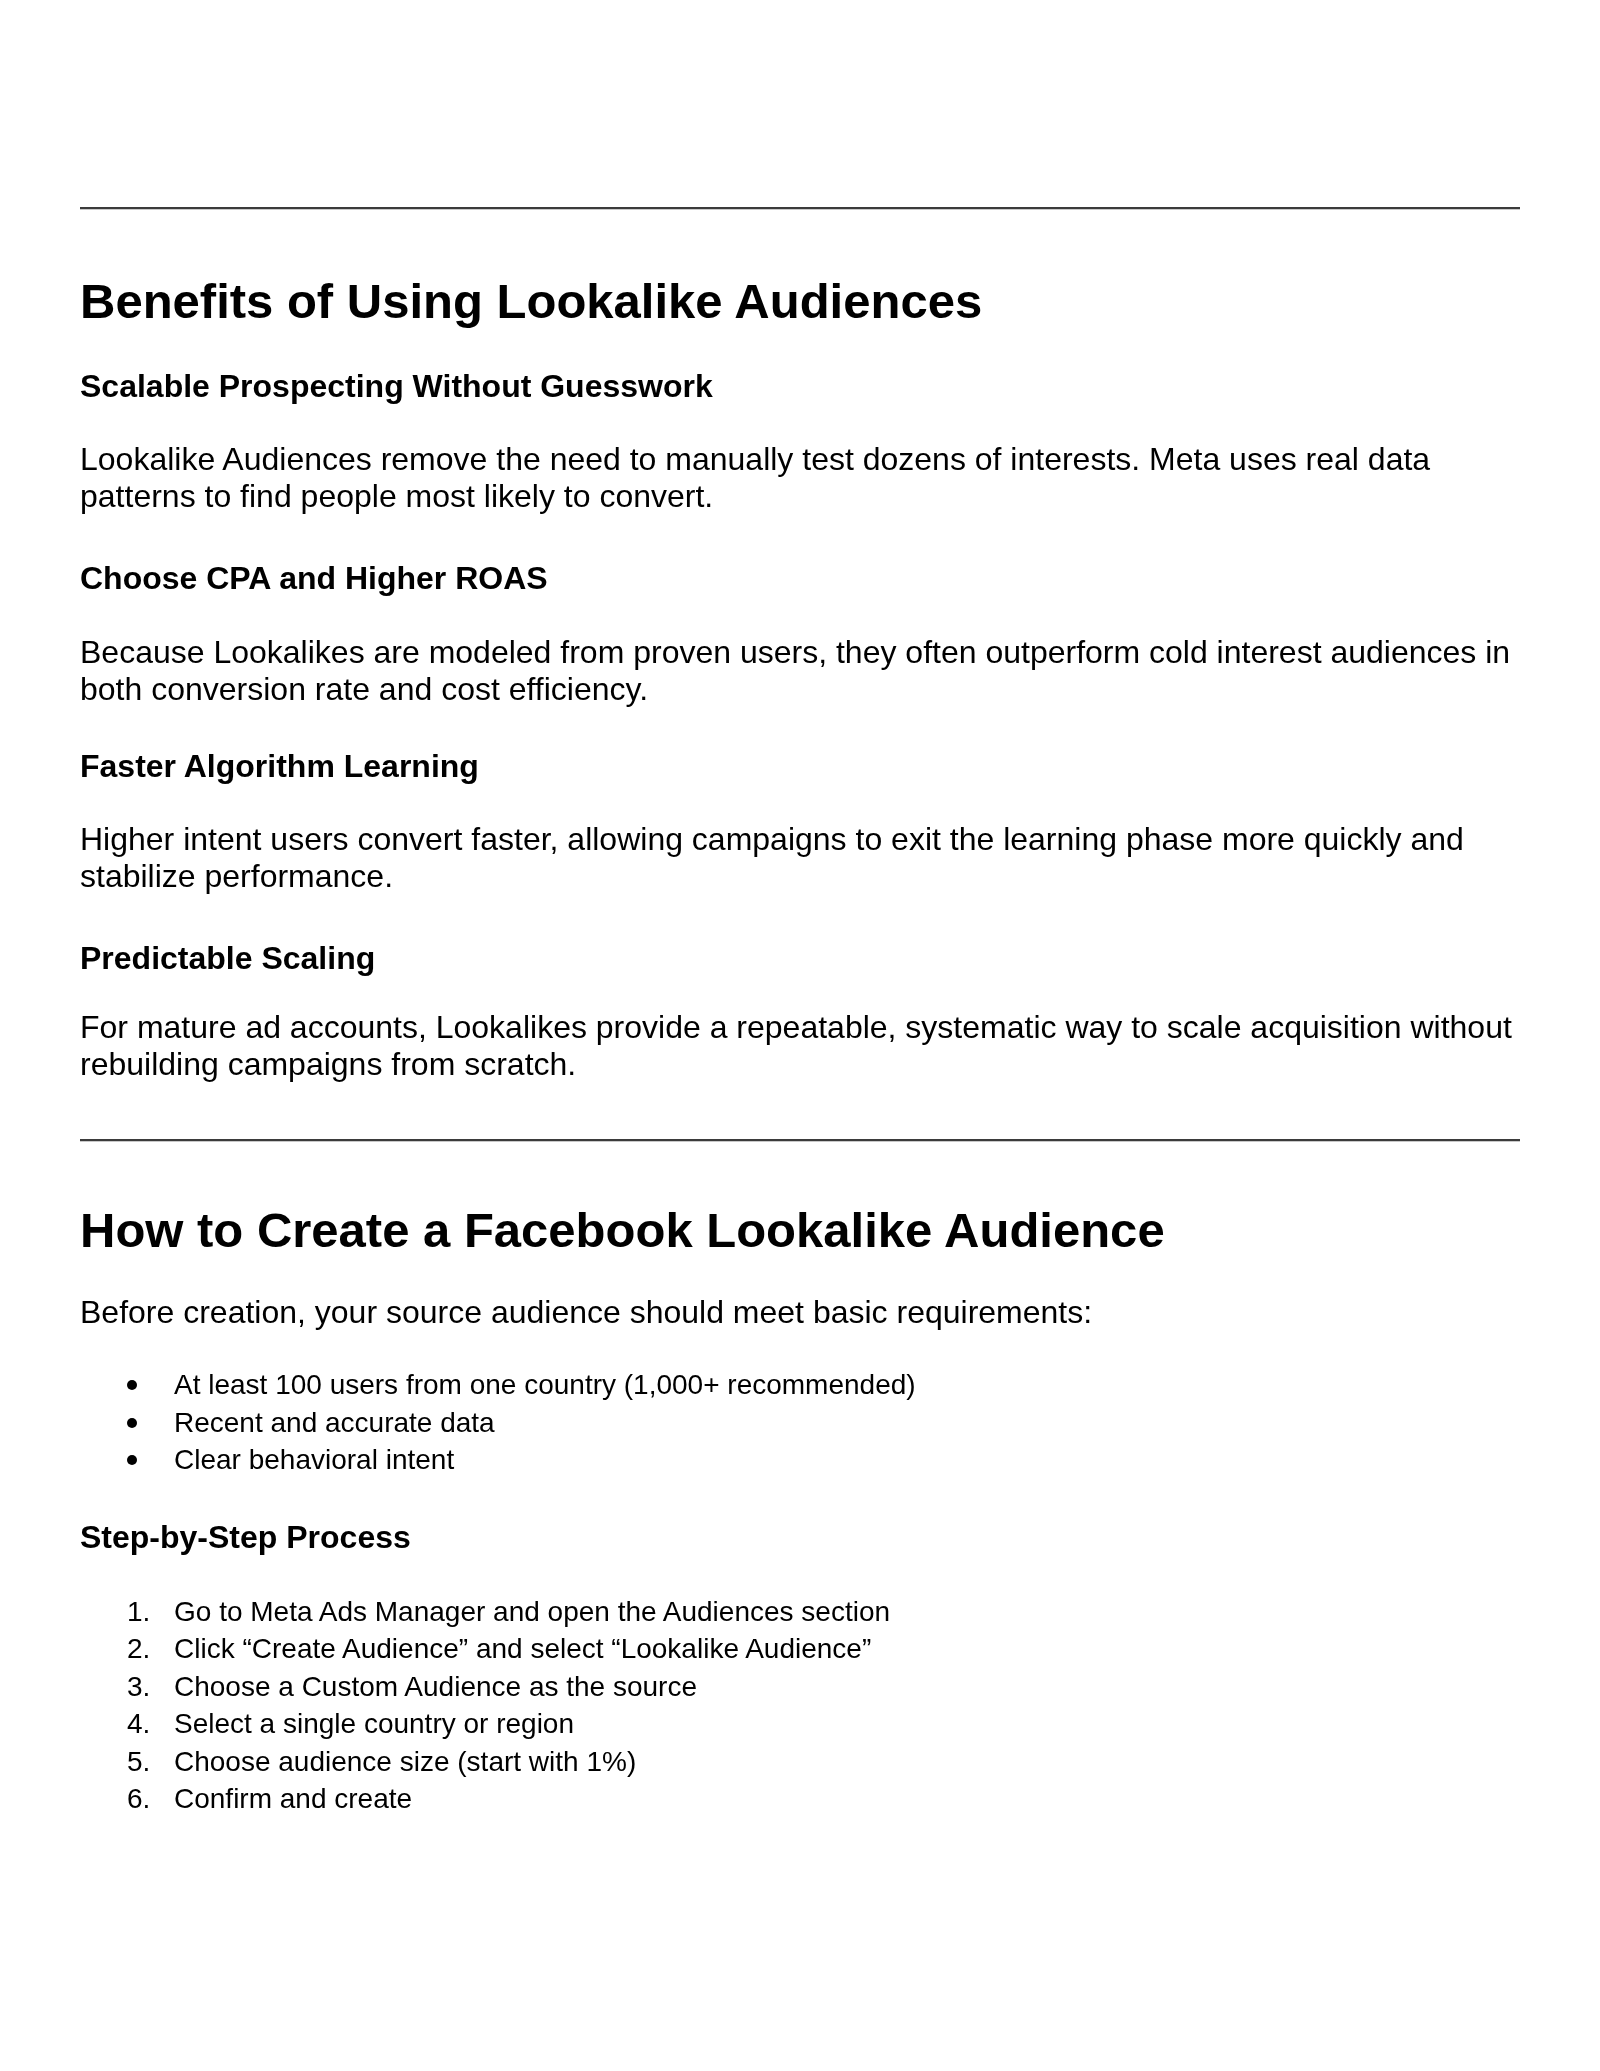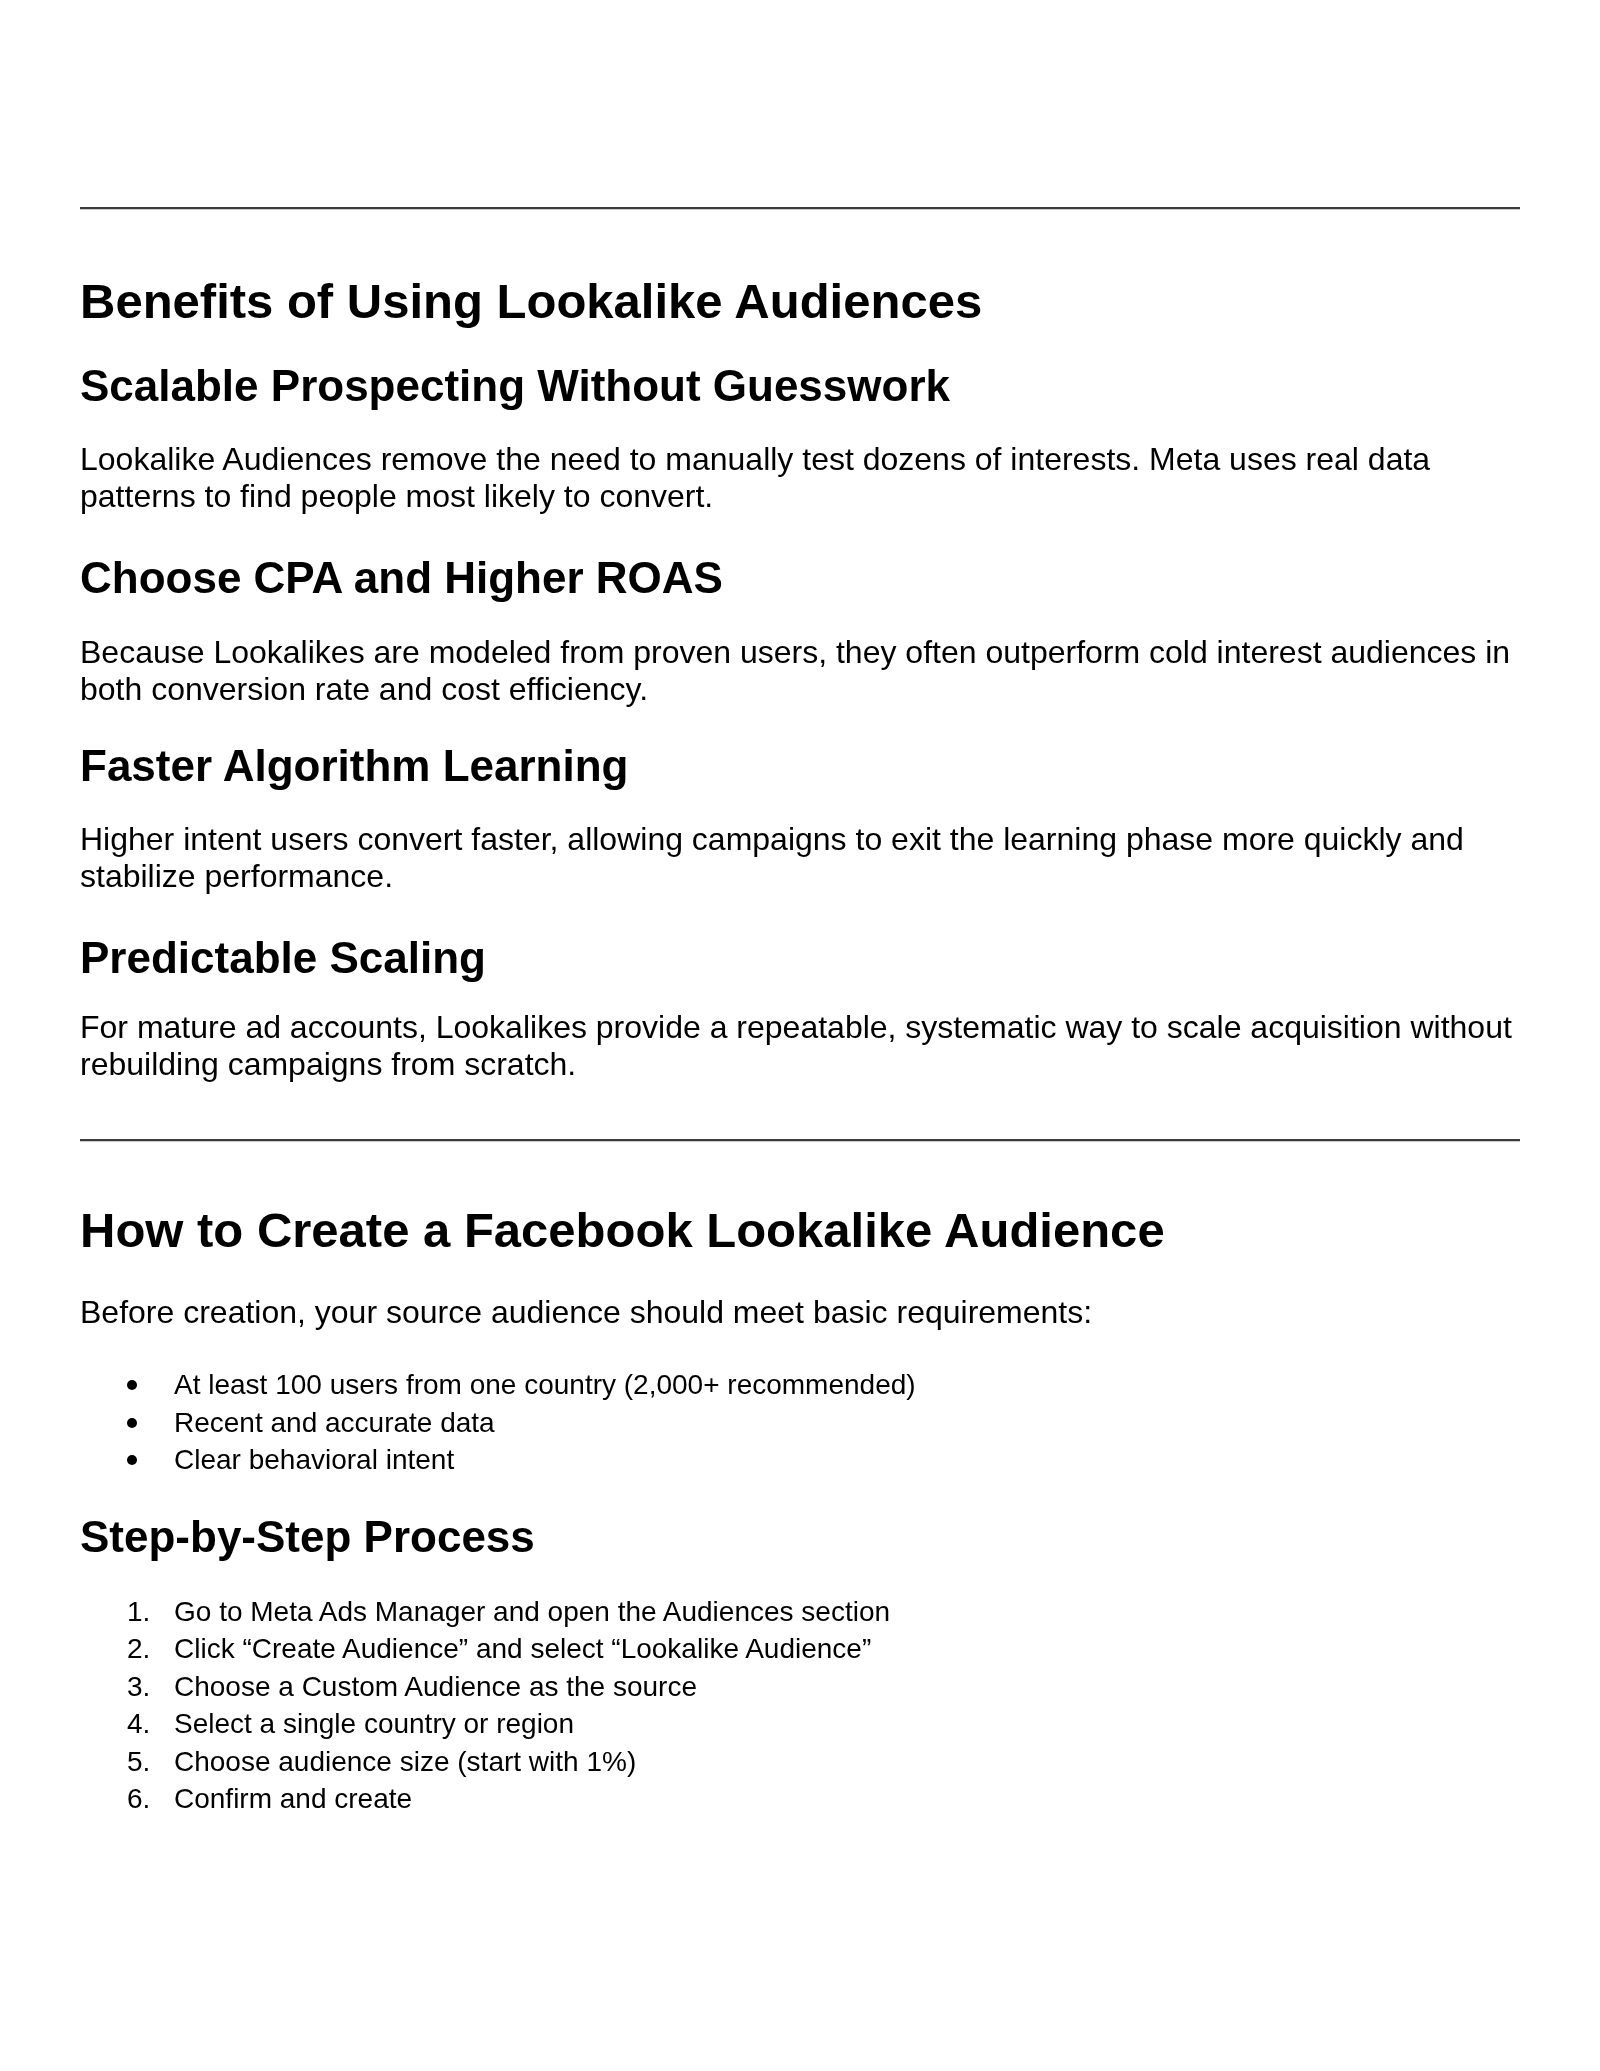--- a/index.html
+++ b/index.html
@@ -23,21 +23,21 @@
   .hrule.second { margin-top: 56px; }
   h1 {
     font-size: 49px;
     line-height: 56px;
     font-weight: bold;
     letter-spacing: 0;
   }
   h1.s1 { margin-top: 63px; }
   h1.s2 { margin-top: 60px; }
   h3 {
-    font-size: 44px;
+    font-size: 32px;
     line-height: 42px;
     font-weight: bold;
   }
   .mt36 { margin-top: 36px; }
   .mt37 { margin-top: 37px; }
   .mt42 { margin-top: 42px; }
   p {
     font-size: 32px;
     line-height: 37px;
   }
@@ -94,21 +94,21 @@
 
   <div class="hrule second"></div>
 
   <h1 class="s2">How to Create a Facebook Lookalike Audience</h1>
 
   <p class="mt36">Before creation, your source audience should meet basic requirements:</p>
 
   <ul class="req-list">
     <li>
       <span class="bullet-dot"></span>
-      <span>At least 100 users from one country (2,000+ recommended)</span>
+      <span>At least 100 users from one country (1,000+ recommended)</span>
     </li>
     <li>
       <span class="bullet-dot"></span>
       <span>Recent and accurate data</span>
     </li>
     <li>
       <span class="bullet-dot"></span>
       <span>Clear behavioral intent</span>
     </li>
   </ul>

